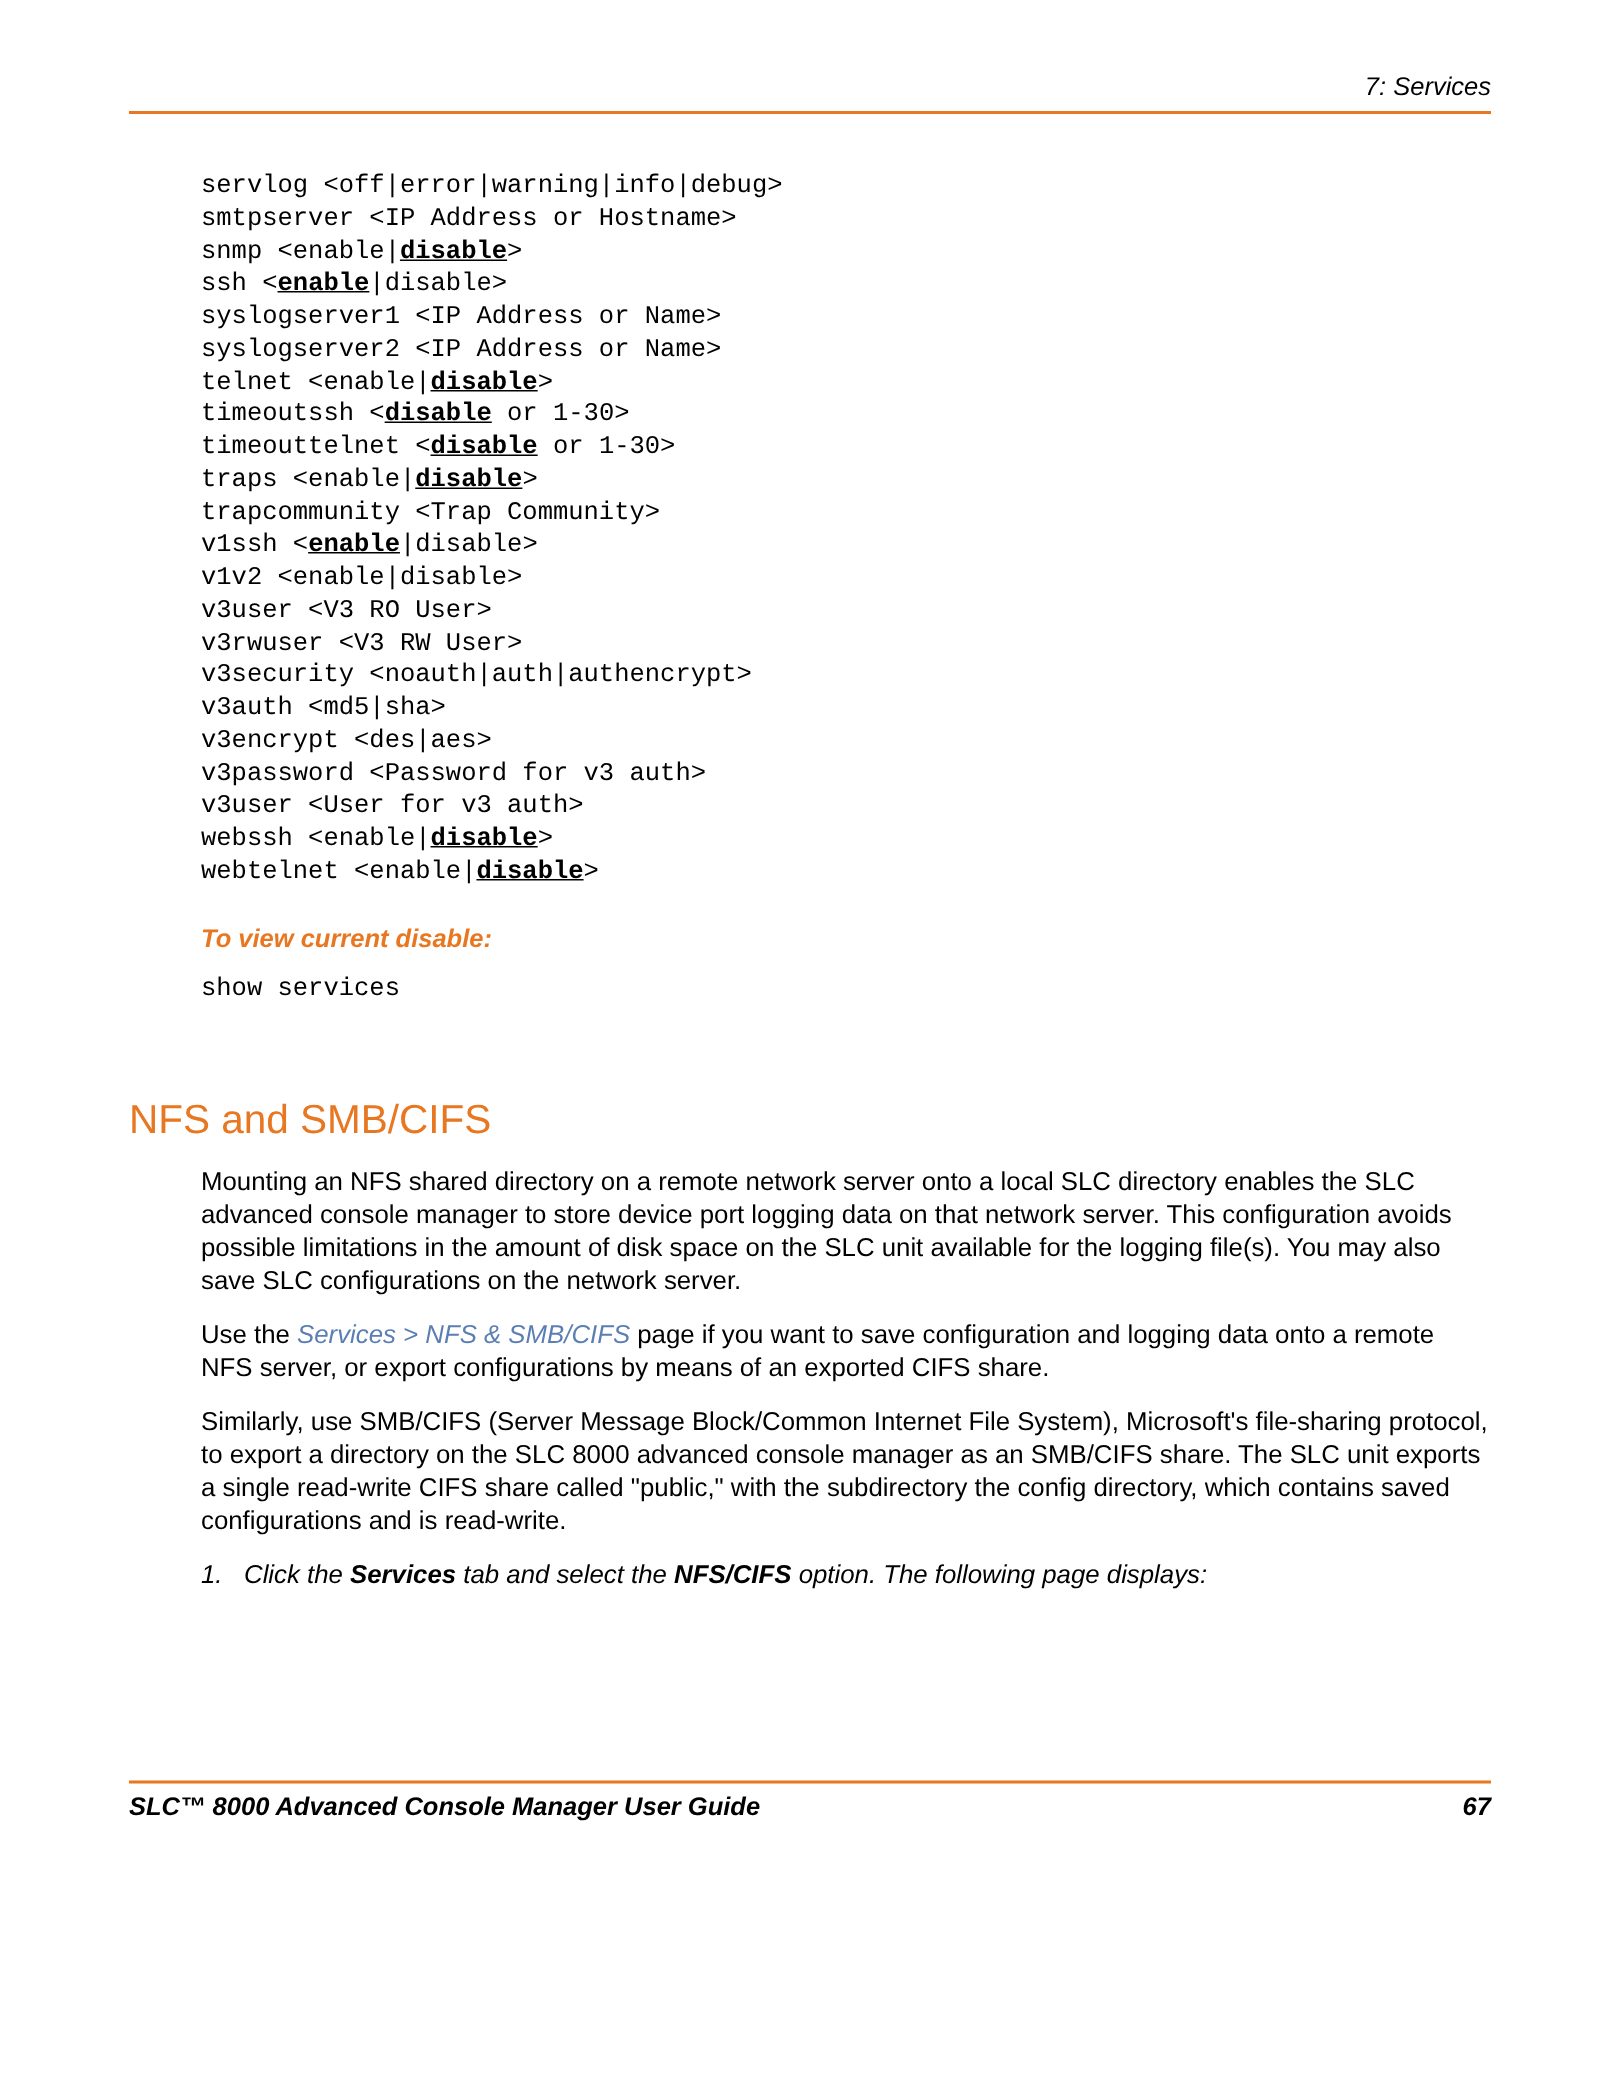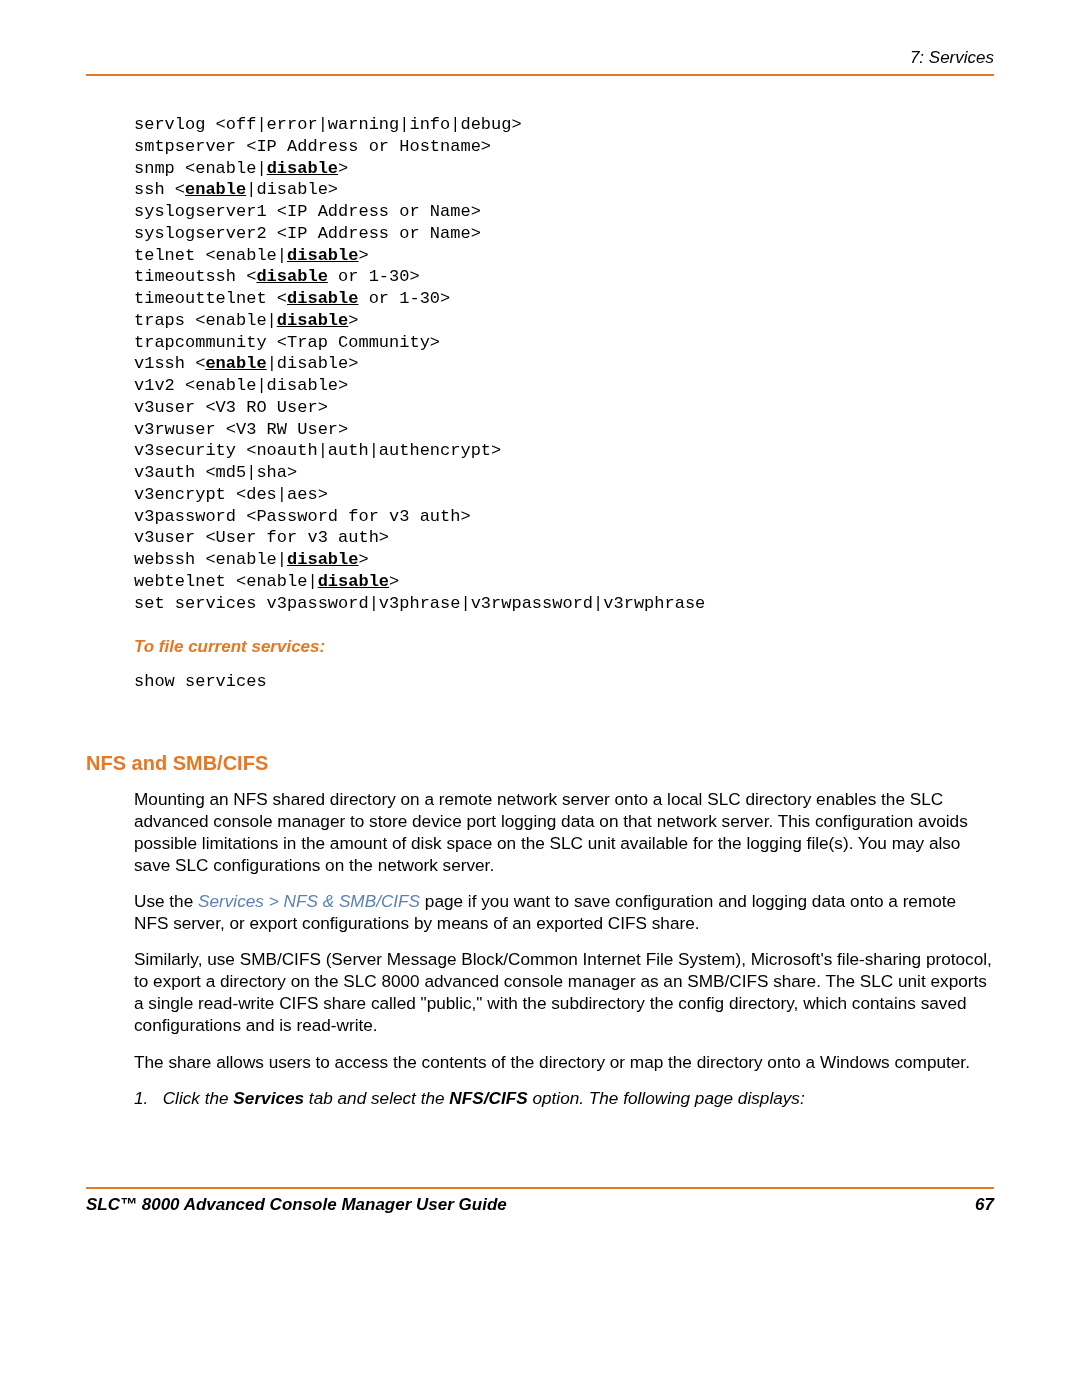--- a/index.html
+++ b/index.html
@@ -40,22 +40,22 @@
   .orange-head {
     color: #E87722;
     font-weight: bold;
     font-style: italic;
     font-size: 17px;
     margin-top: 22px;
     margin-bottom: 13px;
   }
   h2.section {
     color: #E87722;
-    font-weight: bold;
-    font-size: 20px;
+    font-weight: normal;
+    font-size: 27px;
     margin: 58px 0 12px -48px;
   }
   p.body { margin: 0 0 14px 0; }
   a.link { color: #5B7FB3; font-style: italic; text-decoration: none; }
   .step { margin-top: 4px; font-style: italic; }
   .step b { font-weight: bold; }
   .footer {
     position: absolute;
     left: 86px;
     right: 86px;
@@ -96,33 +96,31 @@
 <span>v3user &lt;V3 RO User&gt;</span>
 <span>v3rwuser &lt;V3 RW User&gt;</span>
 <span>v3security &lt;noauth|auth|authencrypt&gt;</span>
 <span>v3auth &lt;md5|sha&gt;</span>
 <span>v3encrypt &lt;des|aes&gt;</span>
 <span>v3password &lt;Password for v3 auth&gt;</span>
 <span>v3user &lt;User for v3 auth&gt;</span>
 <span>webssh &lt;enable|</span><span class="b">disable</span><span>&gt;</span>
 <span>webtelnet &lt;enable|</span><span class="b">disable</span><span>&gt;</span></div>
 
-    <div class="mono">set services v3password|v3phrase|v3rwpassword|v3rwphrase</div>
 
-    <div class="orange-head">To file current services:</div>
+    <div class="orange-head">To view current disable:</div>
     <div class="mono">show services</div>
 
     <h2 class="section">NFS and SMB/CIFS</h2>
 
     <p class="body">Mounting an NFS shared directory on a remote network server onto a local SLC directory enables the SLC advanced console manager to store device port logging data on that network server. This configuration avoids possible limitations in the amount of disk space on the SLC unit available for the logging file(s). You may also save SLC configurations on the network server.</p>
     <p class="body">
       <span>Use the </span><a class="link">Services &gt; NFS &amp; SMB/CIFS</a><span> page if you want to save configuration and logging data onto a remote NFS server, or export configurations by means of an exported CIFS share.</span>
     </p>
     <p class="body">Similarly, use SMB/CIFS (Server Message Block/Common Internet File System), Microsoft's file-sharing protocol, to export a directory on the SLC 8000 advanced console manager as an SMB/CIFS share. The SLC unit exports a single read-write CIFS share called "public," with the subdirectory the config directory, which contains saved configurations and is read-write.</p>
-    <p class="body">The share allows users to access the contents of the directory or map the directory onto a Windows computer.</p>
 
 
     <p class="body step">
       <span>1.</span>&nbsp;&nbsp;
       <span>Click the </span><b>Services</b><span> tab and select the </span><b>NFS/CIFS</b><span> option. The following page displays:</span>
     </p>
 
   </div>
 
   <div class="footer">

